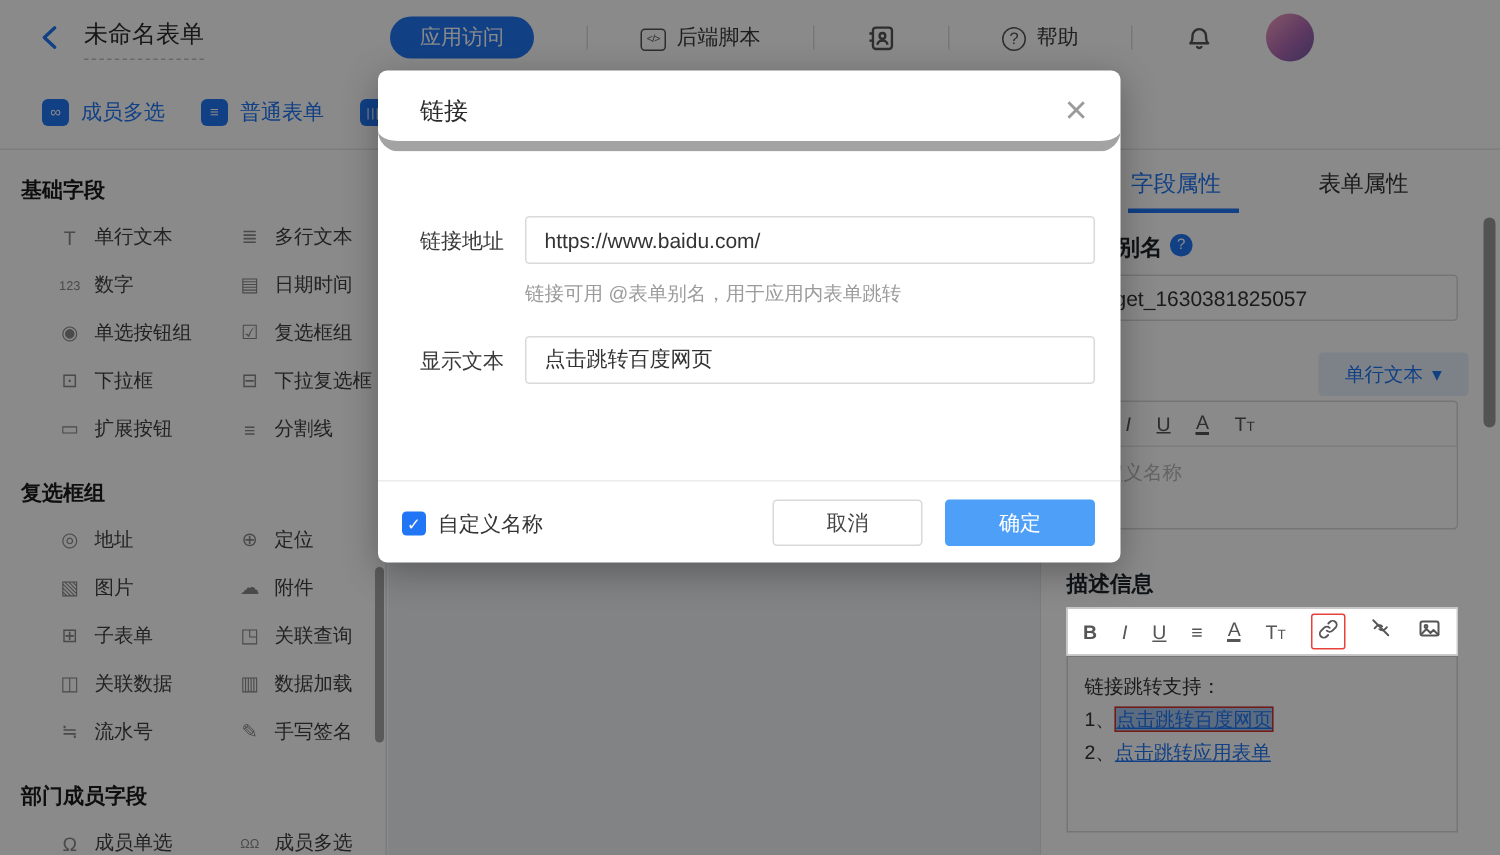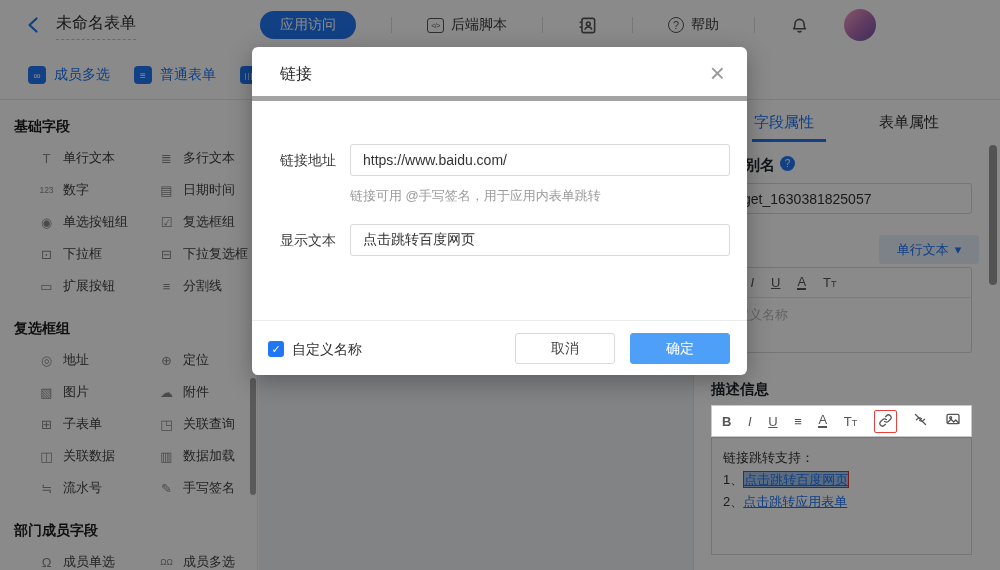--- a/index.html
+++ b/index.html
@@ -6,21 +6,21 @@
   html,body { width:1000px; height:570px; overflow:hidden; }
   body { position:relative; font-family:"Liberation Sans","DejaVu Sans",sans-serif; background:#fff; color:#333; }
 
   
   .header { position:absolute; left:0; top:0; width:904px; height:50px; background:#fff; }
   .hdr-back { position:absolute; left:24px; top:15px; width:20px; height:20px; cursor:pointer; }
   .hdr-title { position:absolute; left:56px; top:13px; font-size:16px; color:#2b2b2b; border-bottom:1px dashed #c3c3c3; padding-bottom:5px; }
   .hdr-right { position:absolute; right:28px; top:0; height:50px; display:flex; align-items:center; gap:35px; }
   .pill { background:#2076f5; color:#fff; font-size:14px; border-radius:14px; padding:5px 20px; cursor:pointer; }
   .hdr-div { width:1px; height:16px; background:#ddd; }
-  .hdr-item { display:flex; align-items:center; gap:7px; font-size:14px; color:#3a3a3a; cursor:pointer; }
+  .hdr-item { display:flex; align-items:flex-end; gap:7px; font-size:14px; color:#3a3a3a; cursor:pointer; }
   .code-ic { width:17px; height:15px; border:1.5px solid #555; border-radius:3px; font-size:7px; color:#555; display:flex; align-items:center; justify-content:center; letter-spacing:-0.5px; }
   .q-circle { width:16px; height:16px; border:1.5px solid #555; border-radius:50%; font-size:11px; color:#555; display:flex; align-items:center; justify-content:center; }
   .avatar { width:32px; height:32px; border-radius:50%; background:linear-gradient(135deg,#f3a0c0 0%,#b06ab3 55%,#6f5aa8 100%); cursor:pointer; }
 
   
   .tabbar { position:absolute; left:0; top:50px; width:1000px; height:50px; background:#fff; border-bottom:1px solid #e8e8e8; }
   .tabs-left { position:absolute; left:28px; top:0; height:50px; display:flex; align-items:center; gap:24px; }
   .ttab { display:flex; align-items:center; gap:8px; cursor:pointer; }
   .ttab-ic { width:18px; height:18px; border-radius:4px; background:#2076f5; color:#fff; display:flex; align-items:center; justify-content:center; font-size:10px; }
   .ttab-ic.bars { font-size:8px; letter-spacing:1px; }
@@ -65,21 +65,21 @@
   .desc-box { position:absolute; left:17px; top:337px; width:261px; height:118px; border:1px solid #d9d9d9; padding:9px 11px; font-size:13px; line-height:22px; color:#333; }
   .desc-link { color:#2076f5; text-decoration:underline; cursor:pointer; }
   .desc-link.selected { background:#a9c8ee; border:1px solid #d93025; text-decoration:underline; }
   .p-thumb { position:absolute; left:295px; top:45px; width:8px; height:140px; border-radius:4px; background:#9a9a9a; }
 
   
   .overlay { position:absolute; inset:0; background:rgba(0,0,0,0.46); z-index:50; }
 
   
   .modal { position:absolute; left:252px; top:47px; width:495px; height:328px; background:#fff; border-radius:6px; box-shadow:0 6px 24px rgba(0,0,0,0.3); z-index:100; }
-  .m-head { position:relative; height:54px; border-bottom:5px solid #a3a3a3; }
+  .m-head { position:relative; height:54px; border-bottom:7px solid #a3a3a3;border-radius:14px; }
   .m-title { position:absolute; left:28px; top:17px; font-size:16px; color:#2b2b2b; }
   .m-close { position:absolute; right:22px; top:10px; font-size:26px; color:#9b9b9b; cursor:pointer; line-height:32px; }
   .m-label { position:absolute; left:28px; font-size:14px; color:#3a3a3a; }
   .m-input { position:absolute; left:98px; width:380px; height:32px; border:1px solid #d9d9d9; border-radius:3px; font-size:14px; color:#333; padding:0 12px; font-family:inherit; }
   .m-hint { position:absolute; left:98px; top:140px; font-size:13px; color:#9b9b9b; }
   .m-foot { position:absolute; left:0; bottom:0; width:495px; height:55px; border-top:1px solid #ececec; }
   .m-check { position:absolute; left:16px; top:20px; width:16px; height:16px; background:#2076f5; border-radius:3px; color:#fff; font-size:11px; font-weight:bold; display:flex; align-items:center; justify-content:center; cursor:pointer; }
   .m-check-lb { position:absolute; left:40px; top:20px; font-size:14px; color:#333; }
   .m-btn { position:absolute; top:12px; width:100px; height:31px; border-radius:3px; font-size:14px; display:flex; align-items:center; justify-content:center; cursor:pointer; }
   .m-cancel { left:263px; background:#fff; border:1px solid #d9d9d9; color:#444; }
@@ -339,21 +339,21 @@
 
 <div class="overlay"></div>
 
 <div class="modal">
   <div class="m-head">
     <span class="m-title">链接</span>
     <span class="m-close">×</span>
   </div>
   <label class="m-label" style="top:105px;">链接地址</label>
   <input class="m-input" style="top: 97px;" value="https://www.baidu.com/">
-  <div class="m-hint">链接可用 @手写签名，用于应用内表单跳转</div>
+  <div class="m-hint">链接可用 @表单别名，用于应用内表单跳转</div>
   <label class="m-label" style="top:185px;">显示文本</label>
   <input class="m-input" style="top: 177px;" value="点击跳转百度网页">
   <div class="m-foot">
     <span class="m-check">✓</span>
     <span class="m-check-lb">自定义名称</span>
     <div class="m-btn m-cancel">取消</div>
     <div class="m-btn m-ok">确定</div>
   </div>
 </div>
 

